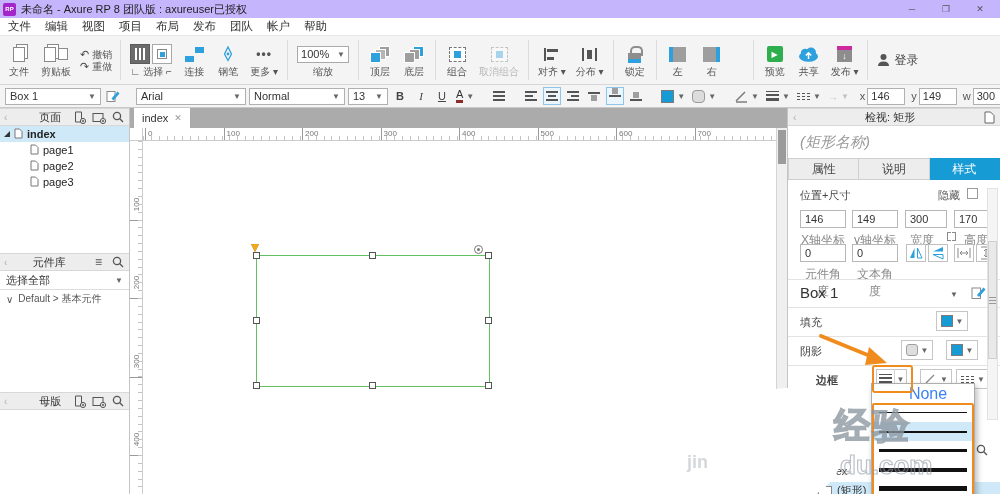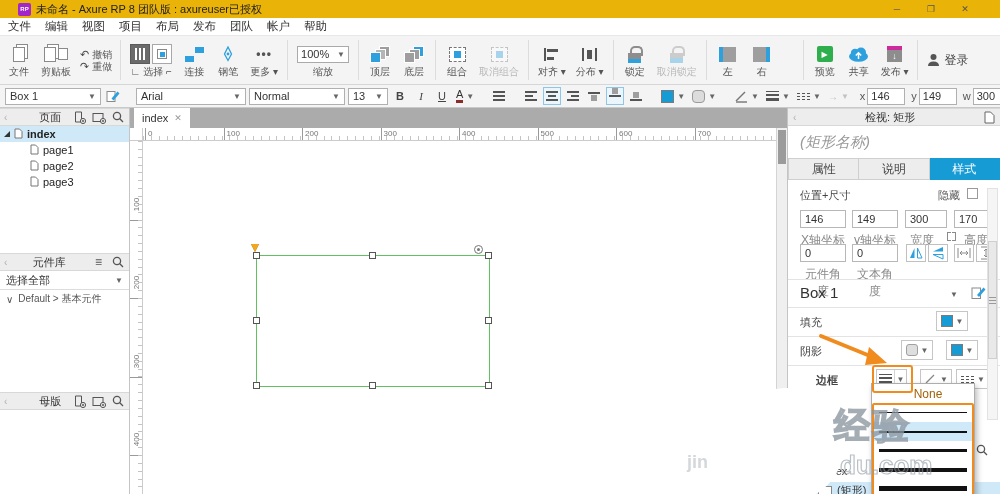--- a/index.html
+++ b/index.html
@@ -2,22 +2,22 @@
 <html><head>
 <meta charset="utf-8">
 <style>
   *{margin:0;padding:0;box-sizing:border-box;}
   html,body{width:1000px;height:494px;overflow:hidden;background:#fff;
     font-family:"Liberation Sans","DejaVu Sans",sans-serif;color:#333;}
   #app{position:relative;width:1000px;height:494px;background:#fff;font-size:11px;}
   i{font-style:normal;}
 
   
-  .titlebar{position:absolute;left:0;top:0;width:1000px;height:18px;background:#eab308;
-    display:flex;align-items:center;gap:5px;padding:0 18px;font-size:11px;color:#222;}
+  .titlebar{position:absolute;left:0;top:0;width:1000px;height:18px;background:#c4b5fd;
+    display:flex;align-items:center;gap:5px;padding:0 3px;font-size:11px;color:#222;}
   .app-ico{width:13px;height:13px;background:#a226c9;border-radius:2px;color:#fff;
     font-size:6px;font-weight:bold;display:flex;align-items:center;justify-content:center;flex:0 0 auto;}
   .win-controls{margin-left:auto;display:flex;align-items:center;color:#555;}
   .win-btn{width:34px;text-align:center;font-size:9px;cursor:default;}
 
   
   .menubar{position:absolute;left:0;top:18px;width:1000px;height:18px;background:#fff;
     display:flex;align-items:center;padding:0 8px;border-bottom:1px solid #e8e8e8;}
   .mi{font-size:11.5px;color:#333;margin-right:14px;}
 
@@ -192,21 +192,21 @@
     display:flex;align-items:center;justify-content:center;}
   .row-line{position:absolute;left:0;right:0;border-bottom:1px solid #e3e3e3;}
   .cbtn{position:absolute;height:20px;border:1px solid #c6c6c6;background:#fff;display:flex;
     align-items:center;justify-content:center;gap:3px;padding:0 3px;}
   .splitbtn{position:absolute;height:20px;border:1px solid #c6c6c6;background:#fff;display:flex;align-items:stretch;}
   .splitbtn .pa{display:flex;align-items:center;justify-content:center;width:17px;}
   .splitbtn .pb{display:flex;align-items:center;justify-content:center;width:12px;border-left:1px solid #d5d5d5;}
   .orange-box{position:absolute;border:2px solid #f08c1e;border-radius:3px;z-index:6;}
   .popup{position:absolute;left:83px;top:203px;width:104px;background:#fff;border:1px solid #adadad;
     box-shadow:2px 3px 6px rgba(0,0,0,.28);z-index:5;}
-  .bw-none{height:19px;display:flex;align-items:center;justify-content:center;font-size:12px;color:#a16207;padding-left:10px;}
+  .bw-none{height:19px;display:flex;align-items:center;justify-content:center;font-size:16px;color:#3b82f6;padding-left:10px;}
   .bw-row{height:19px;display:flex;align-items:center;}
   .bw-row i{display:block;width:88px;margin:0 auto;background:#111;}
   .bw-row.sel{background:#cfe9f8;}
   .popup-frame{position:absolute;left:0px;top:19px;width:100%;height:97px;border:2px solid #f08c1e;
     border-radius:2px;z-index:6;pointer-events:none;}
   .orow{position:absolute;left:0;right:0;height:17px;display:flex;align-items:center;gap:5px;
     font-size:11px;color:#333;z-index:1;}
   .orow.sel{background:#cfe9f8;}
   .insp-scroll{position:absolute;right:2px;top:8px;width:11px;height:232px;background:#f5f5f5;
     border:1px solid #e2e2e2;}
@@ -364,26 +364,20 @@
           <div class="ic-dist"></div>
         </div>
       <div class="lbl">分布 ▾</div>
     </div>
     <div class="tsep"></div>
     <div class="tool">
       <div class="ico">
           <div class="ic-lock"></div>
         </div>
       <div class="lbl">锁定</div>
-    </div>
-    <div class="tool dis">
-      <div class="ico">
-          <div class="ic-lock"></div>
-        </div>
-      <div class="lbl">取消锁定</div>
     </div>
     <div class="tsep"></div>
     <div class="tool">
       <div class="ico">
           <div class="ic-side"></div>
         </div>
       <div class="lbl">左</div>
     </div>
     <div class="tool">
       <div class="ico">

